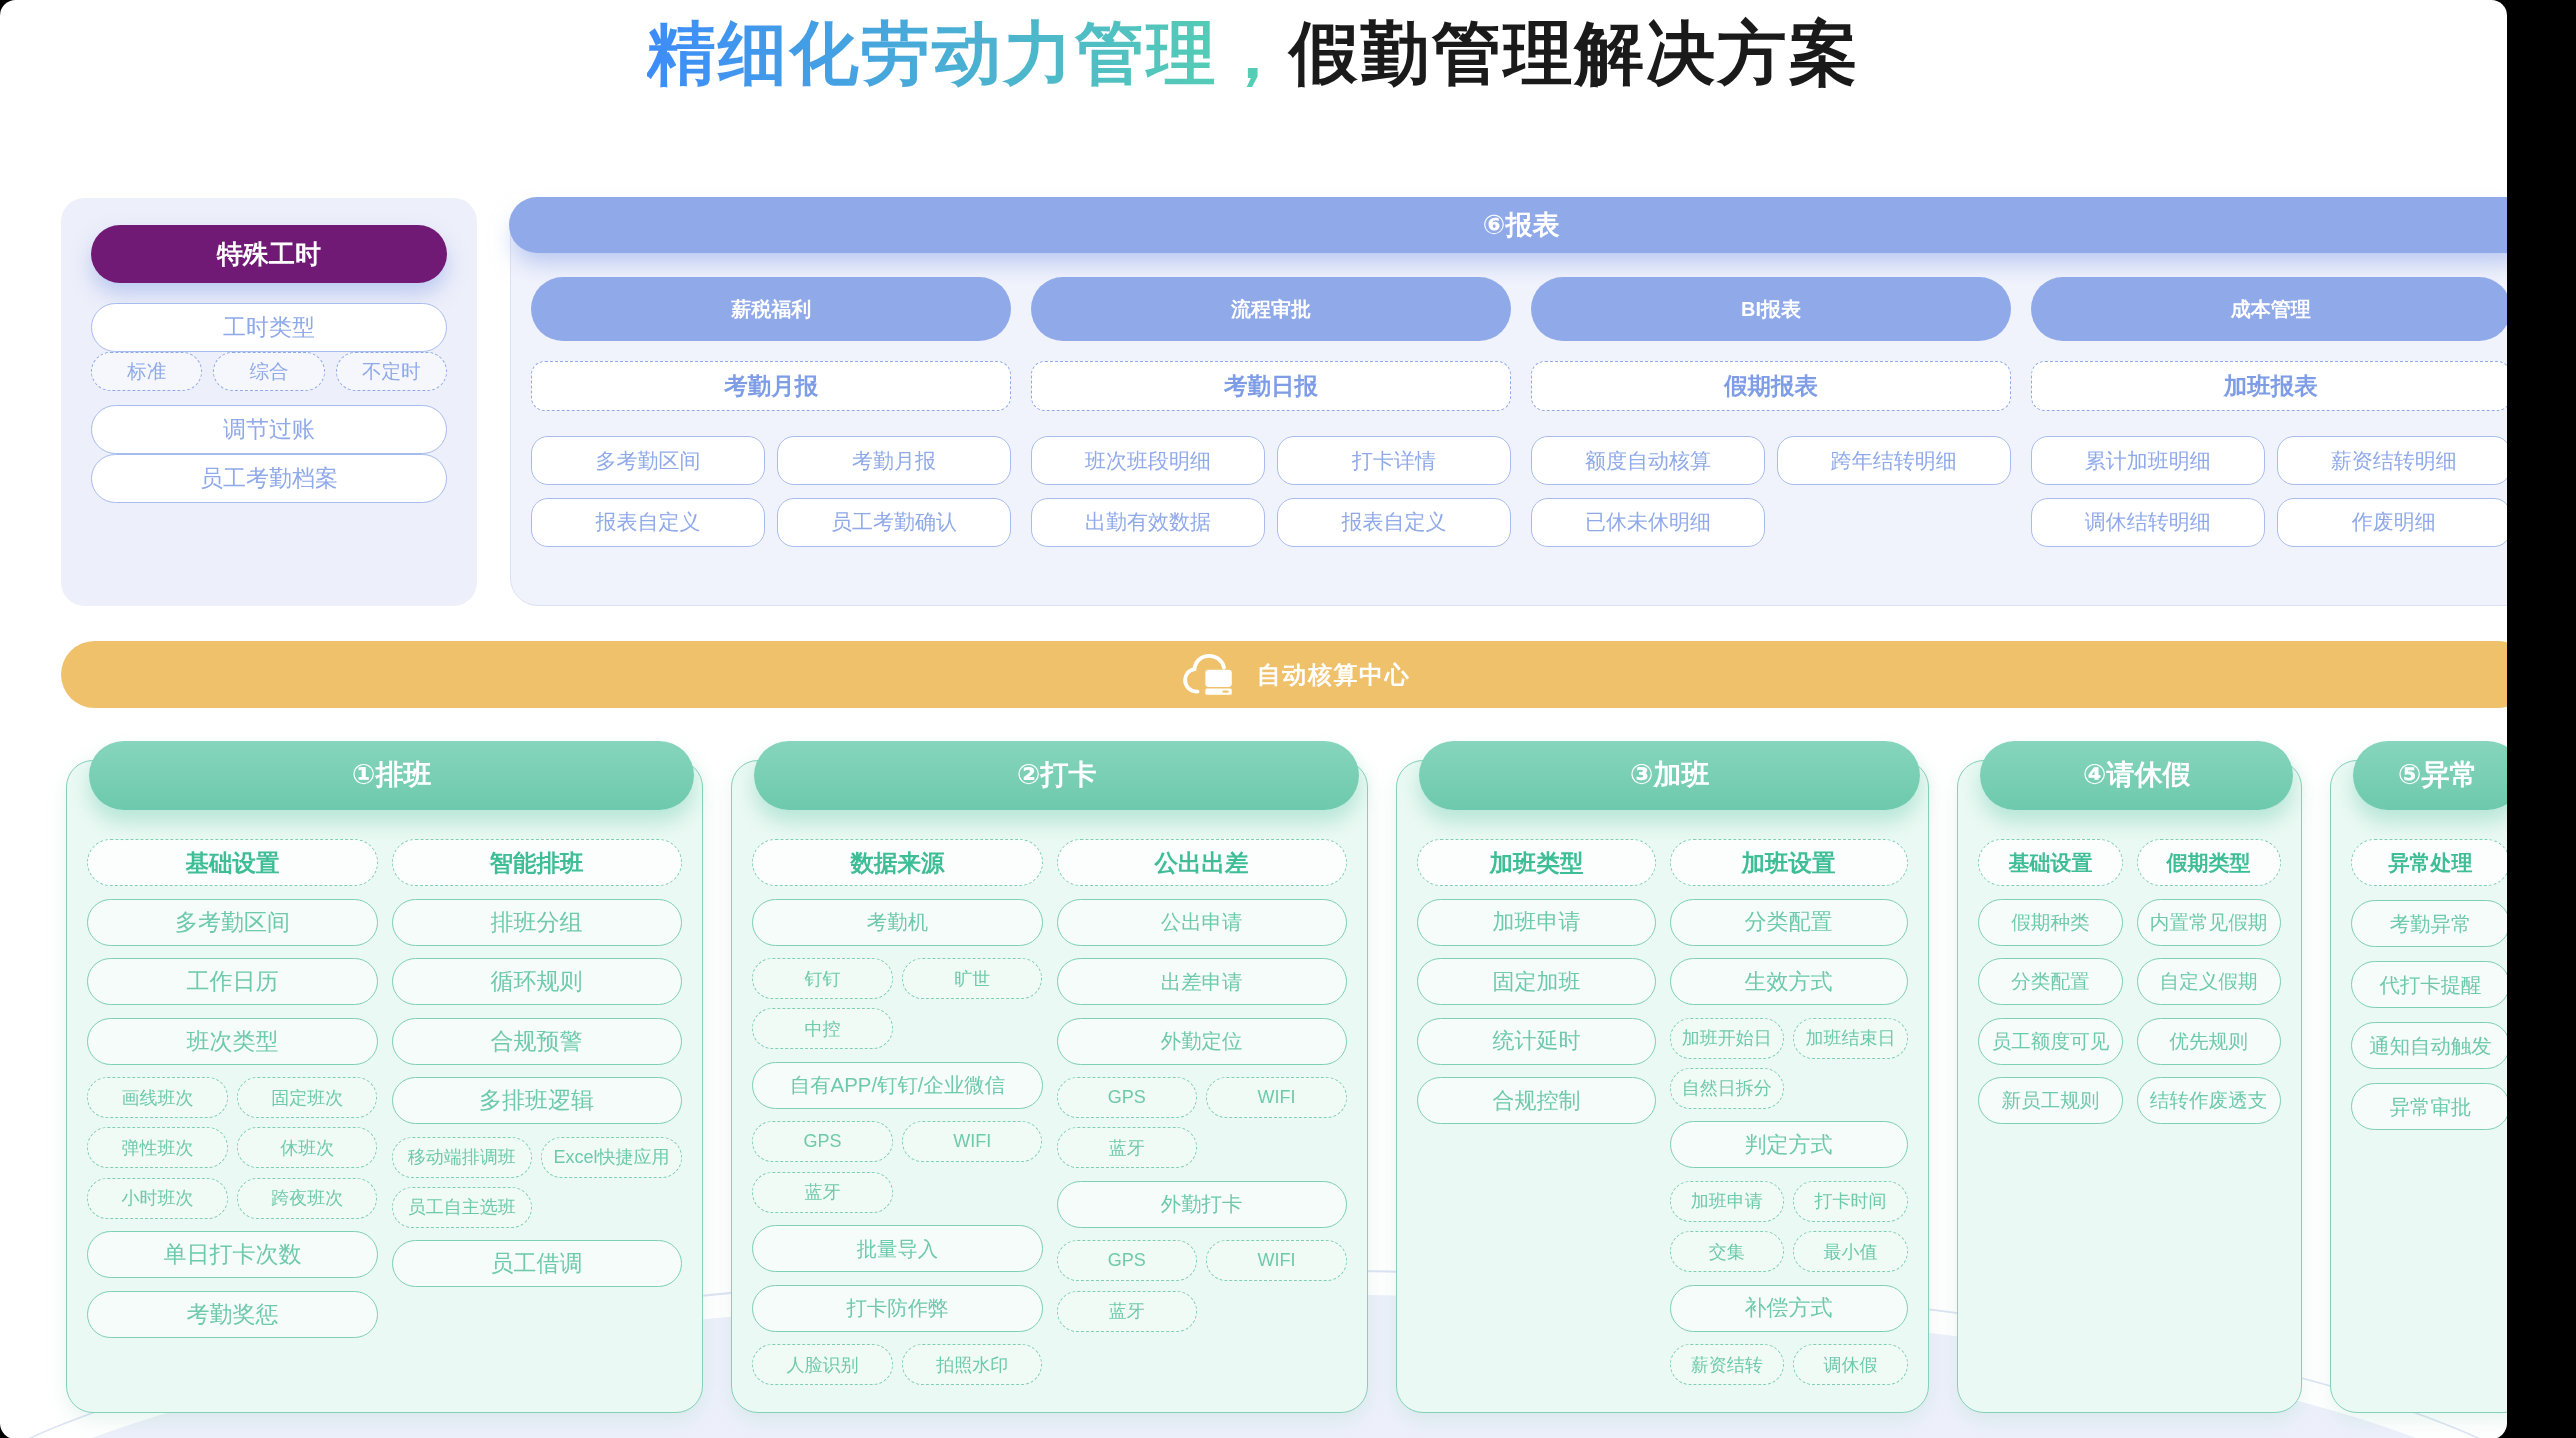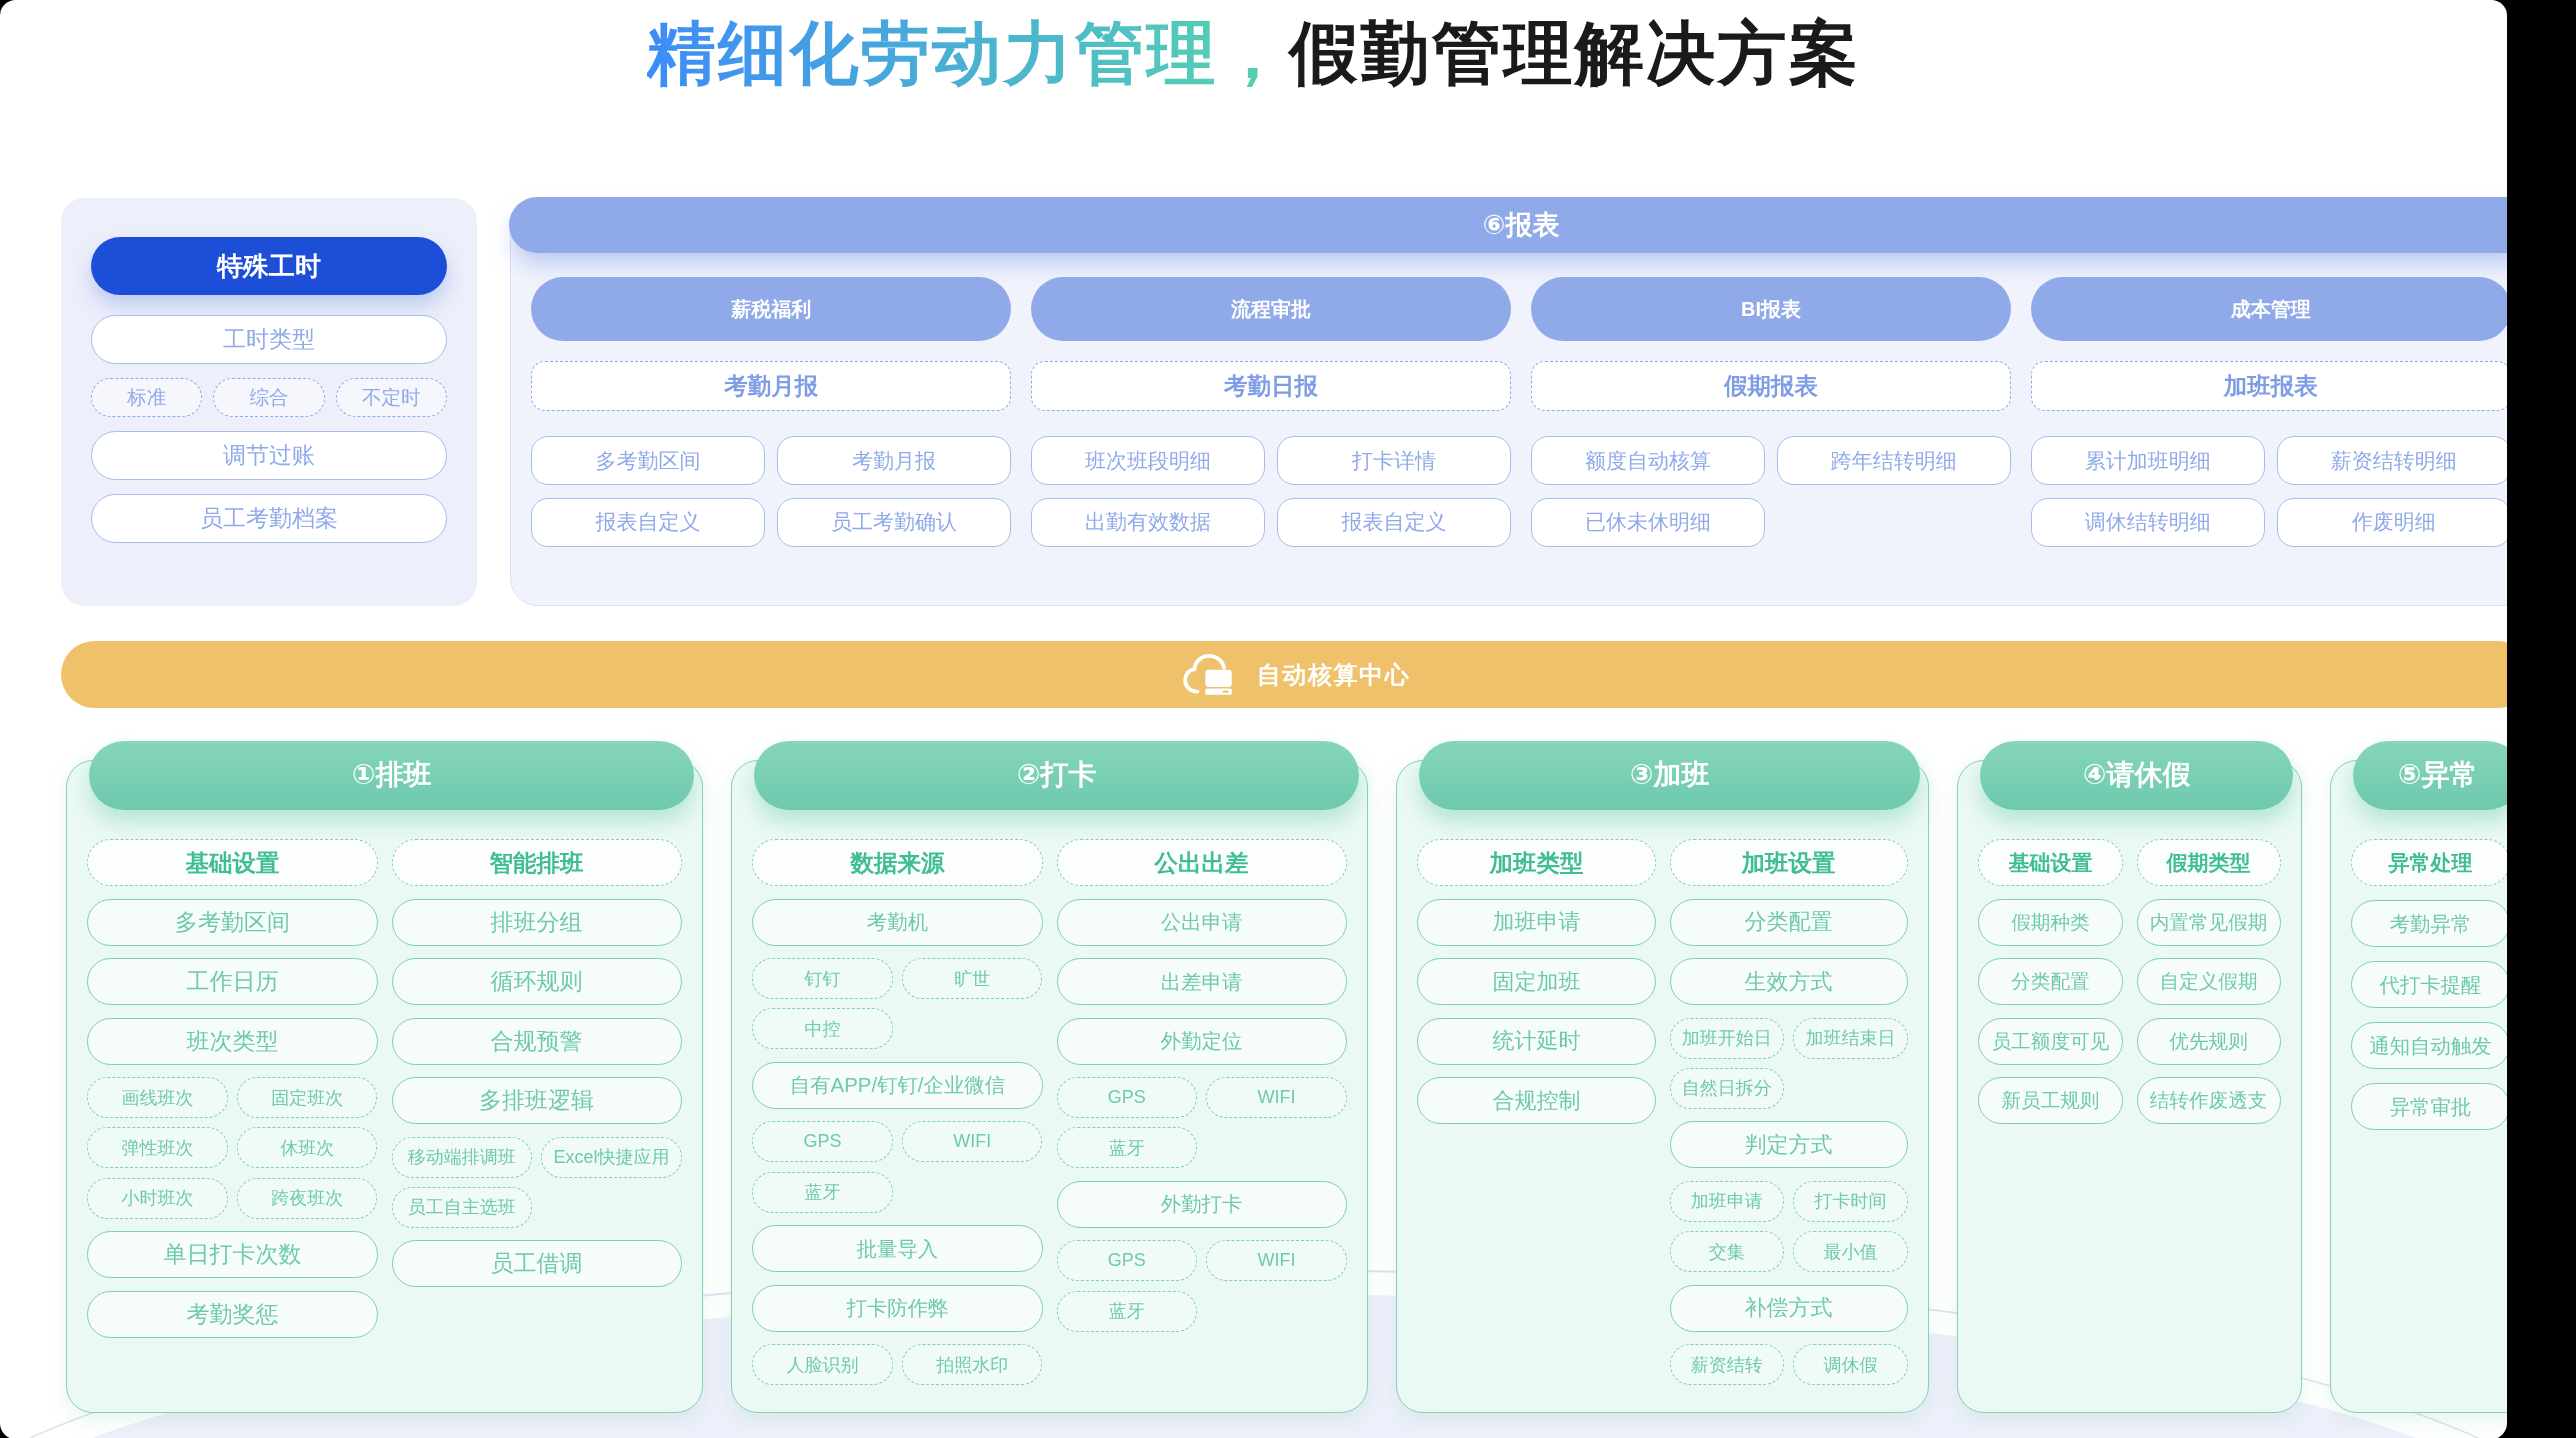--- a/index.html
+++ b/index.html
@@ -8,23 +8,23 @@
   .pill{display:flex;align-items:center;justify-content:center;box-sizing:border-box;white-space:nowrap;}
 
   
   .title{position:absolute;top:7.8px;left:0;right:0;text-align:center;font-size:69px;font-weight:bold;letter-spacing:2.4px;}
   .title .accent{background:linear-gradient(90deg,#3d8cf8 0%,#55cdb4 90%);-webkit-background-clip:text;background-clip:text;color:transparent;}
   .title .rest{color:#1a1a1a;}
 
   
   .sp-panel{position:absolute;left:61px;top:198px;width:416px;height:408px;background:#edeffa;border-radius:23.5px;
     padding:27px 30px 0;box-sizing:border-box;}
-  .sp-header{height:58px;background:#1d4ed8;border-radius:30px;color:#fff;font-size:26px;font-weight:bold;
-    box-shadow:0 11px 19px rgba(143,169,233,.5);margin-bottom:20.4px;margin-top:12px;}
-  .sp-item{height:49px;background:#fff;border:1.6px solid #a6bbee;border-radius:25px;color:#8fa9e9;font-size:23px;margin-bottom:14px;}
+  .sp-header{height:58px;background:#701a75;border-radius:30px;color:#fff;font-size:26px;font-weight:bold;
+    box-shadow:0 11px 19px rgba(143,169,233,.5);margin-bottom:20.4px;}
+  .sp-item{height:49px;background:#fff;border:1.6px solid #a6bbee;border-radius:25px;color:#8fa9e9;font-size:23px;}
   .sp-chips{display:flex;gap:11px;margin-bottom:14px;}
   .sp-chip{flex:1;height:39px;border:1.6px dashed #8fa9e9;border-radius:20.4px;color:#8fa9e9;font-size:19.6px;background:rgba(255,255,255,.5);}
 
   
   .rep-panel{position:absolute;left:510px;top:198px;width:2022px;height:408px;background:#f1f3fc;
     border:1.6px solid #dbe0f5;border-radius:28px;box-sizing:border-box;}
   .rep-header{position:absolute;top:-1.6px;left:-1.6px;right:-1.6px;height:56px;background:#8fa9e9;border-radius:28px;
     color:#fff;font-size:27px;font-weight:bold;box-shadow:0 14px 23.5px -4.7px rgba(143,169,233,.6);}
   .rep-grid{position:absolute;top:78px;left:20.4px;right:20.4px;display:grid;grid-template-columns:1fr 1fr 1fr 1fr;gap:20.4px;}
   .rep-col{display:flex;flex-direction:column;}

